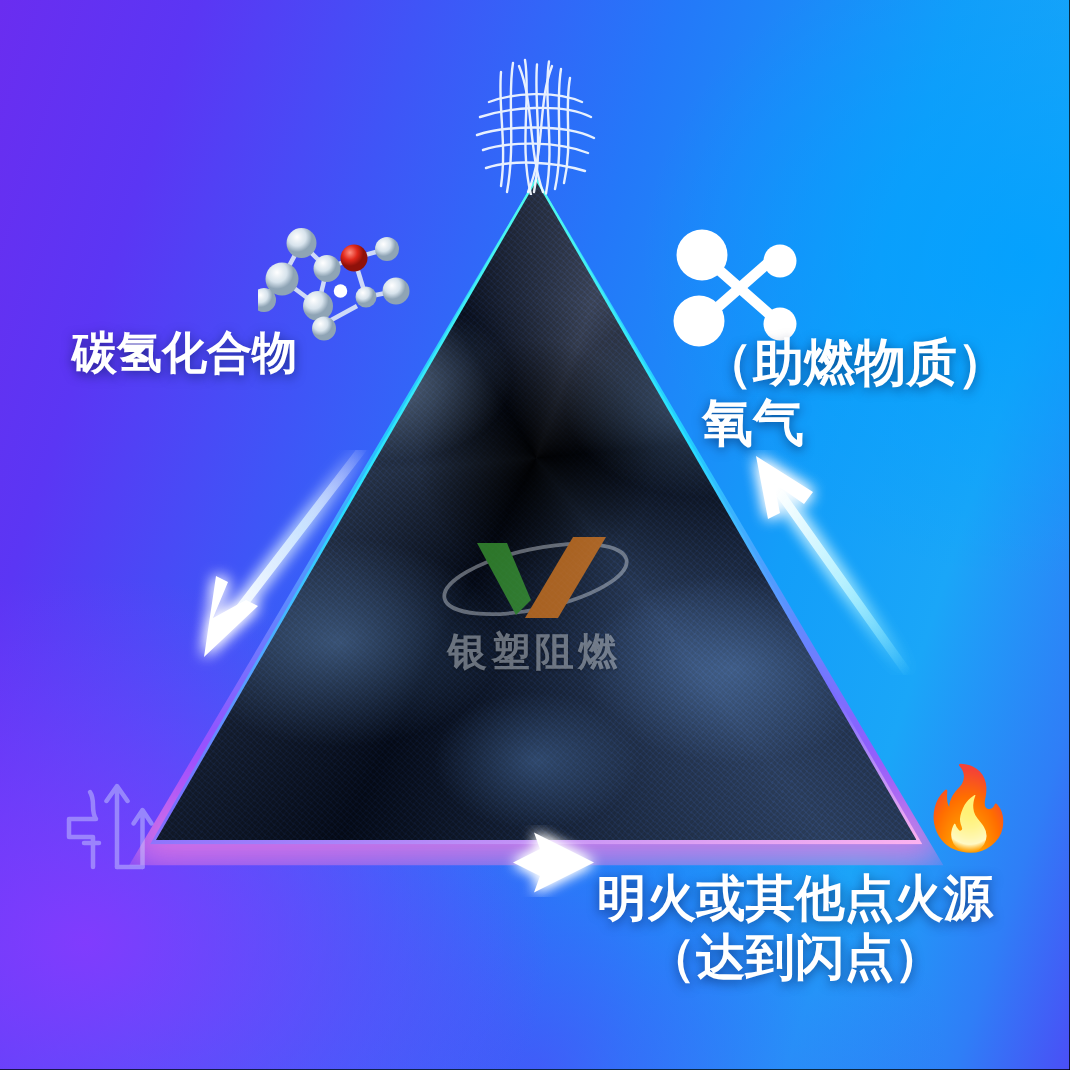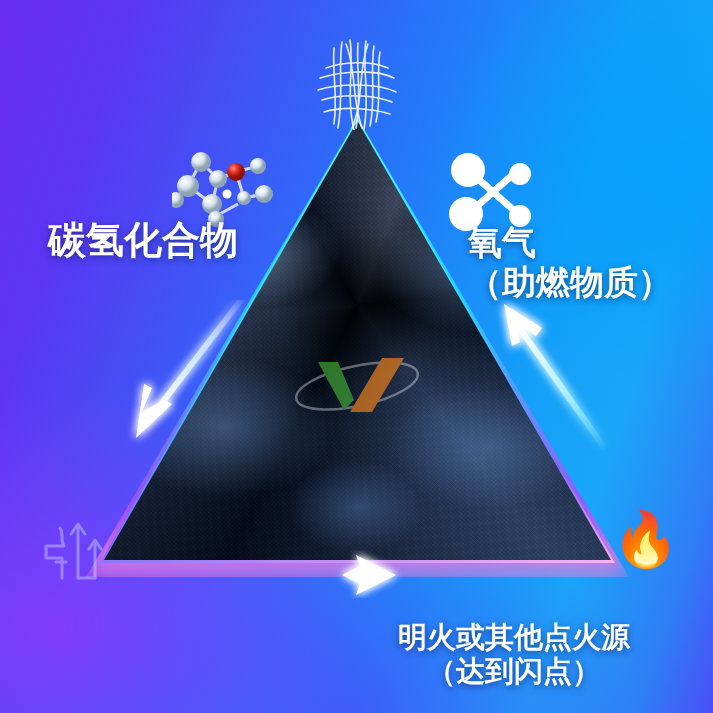--- a/index.html
+++ b/index.html
@@ -126,23 +126,23 @@
 
   
   .label {
     position: absolute;
     color: #ffffff;
     font-weight: bold;
     line-height: 1.18;
     text-shadow: 0 2px 7px rgba(0,20,70,.55);
     white-space: nowrap;
   }
-  #label-fuel   { left: 48px;  top: 218px; font-size: 38px; }
+  #label-fuel   { left: 48px;  top: 218px; font-size: 30px; }
   #label-oxygen { left: 468px; top: 222px; font-size: 34px; }
-  #label-ignite { left: 398px; top: 580px; font-size: 29px; text-align: right; margin-top: 40px; }
+  #label-ignite { left: 398px; top: 580px; font-size: 33px; text-align: right; }
   #label-ignite .l2 { display: block; text-align: center; }
 
   
   .arrow { position: absolute; pointer-events: none; }
   #arrow-left   { left: 118px; top: 300px; width: 130px; height: 150px; }
   #arrow-right  { left: 488px; top: 300px; width: 130px; height: 150px; }
   #arrow-bottom { left: 210px; top: 550px; width: 195px; height: 48px; }
 
   
   .icon { position: absolute; }
@@ -168,20 +168,21 @@
     </div>
   </div>
 
   <div id="watermark">
     <svg width="150" height="66" viewBox="0 0 150 66">
       <ellipse cx="75" cy="34" rx="62" ry="20" fill="none" stroke="rgba(235,240,245,.55)" stroke-width="2.5" transform="rotate(-12 75 34)"></ellipse>
       <path d="M36 10 L56 10 L72 48 L62 58 Z" fill="#3fa535"></path>
       <path d="M100 6 L122 6 L90 60 L68 60 Z" fill="#e8801e"></path>
       <path d="M52 8 L72 8 L92 58 L74 58 Z" fill="#e8801e" opacity="0"></path>
     </svg>
+    <div id="wm-text">银塑阻燃</div>
   </div>
 
   <svg class="arrow" id="arrow-left" viewBox="0 0 130 150">
     <defs>
       <filter id="glowA" x="-60%" y="-60%" width="220%" height="220%">
         <feGaussianBlur stdDeviation="5" result="b"></feGaussianBlur>
         <feMerge>
             <feMergeNode in="b"></feMergeNode>
             <feMergeNode in="b"></feMergeNode>
             <feMergeNode in="SourceGraphic"></feMergeNode>
@@ -322,22 +323,22 @@
     </g>
   </svg>
 
   <div class="icon" id="icon-flame">🔥</div>
 
   <div class="label" id="label-fuel">
     <div>碳氢化合物</div>
   </div>
 
   <div class="label" id="label-oxygen">
+    <div>（助燃物质）</div>
     <div>氧气</div>
-    <div>（助燃物质）</div>
   </div>
 
   <div class="label" id="label-ignite">
     <div>明火或其他点火源</div>
     <div class="l2">（达到闪点）</div>
   </div>
 
 </div>
 
 </body></html>

